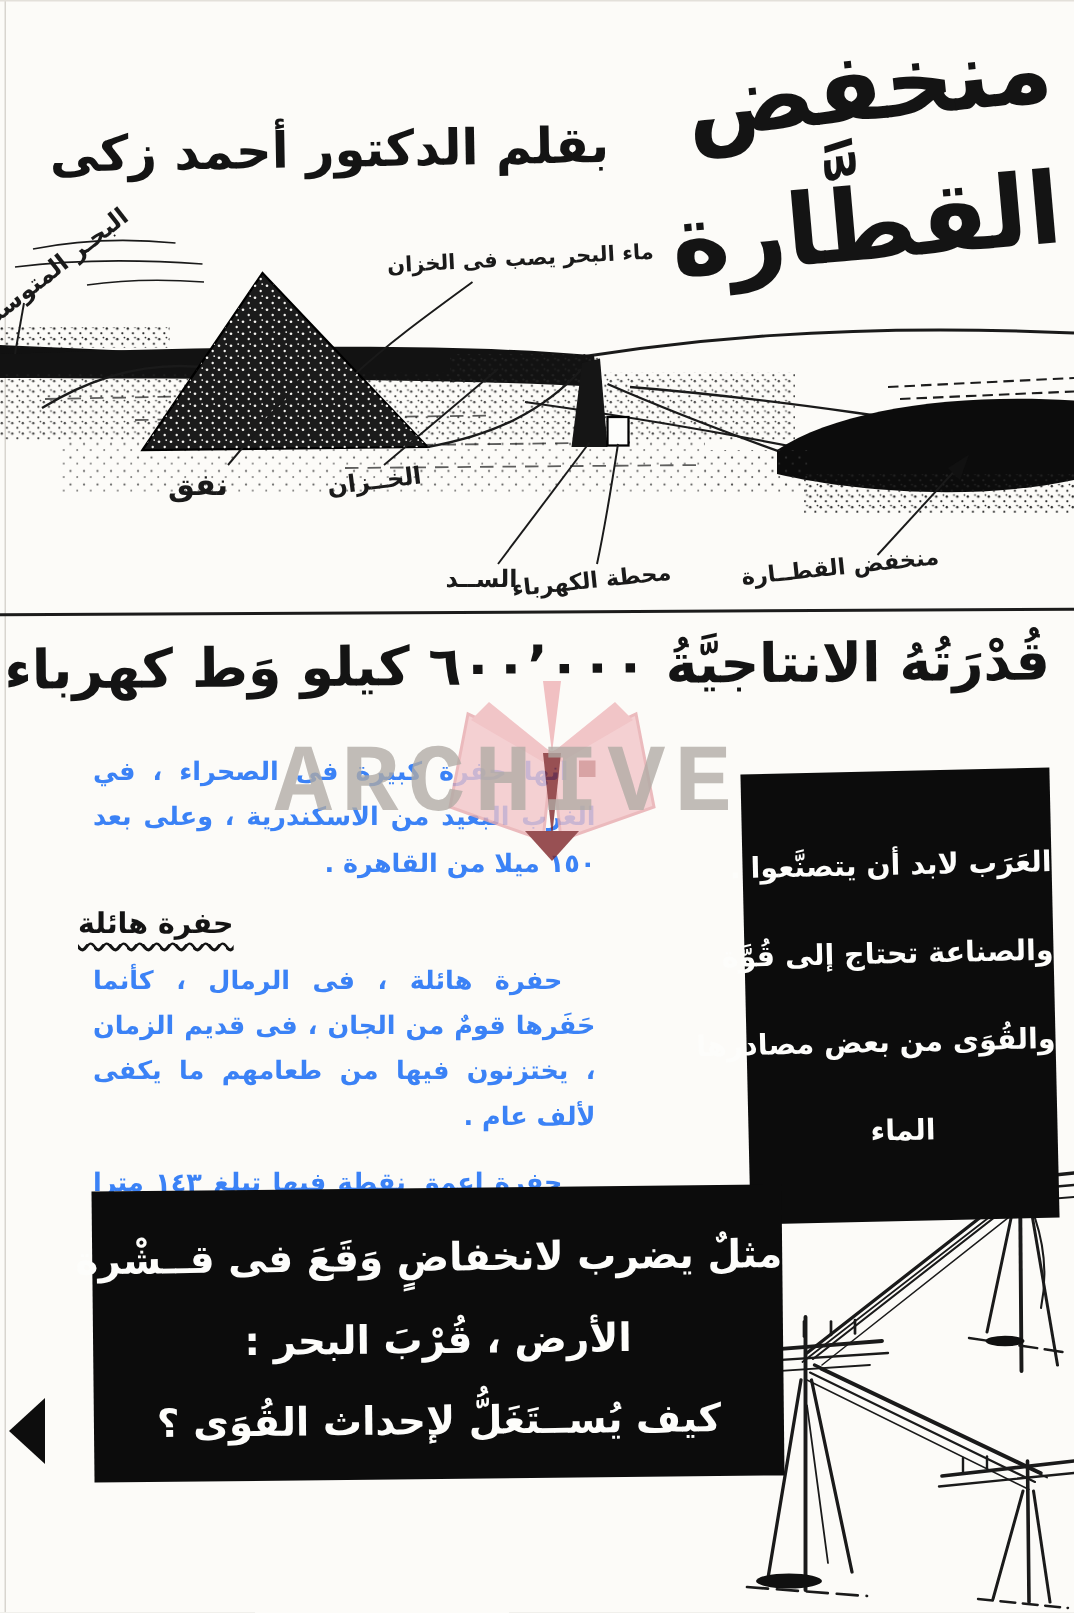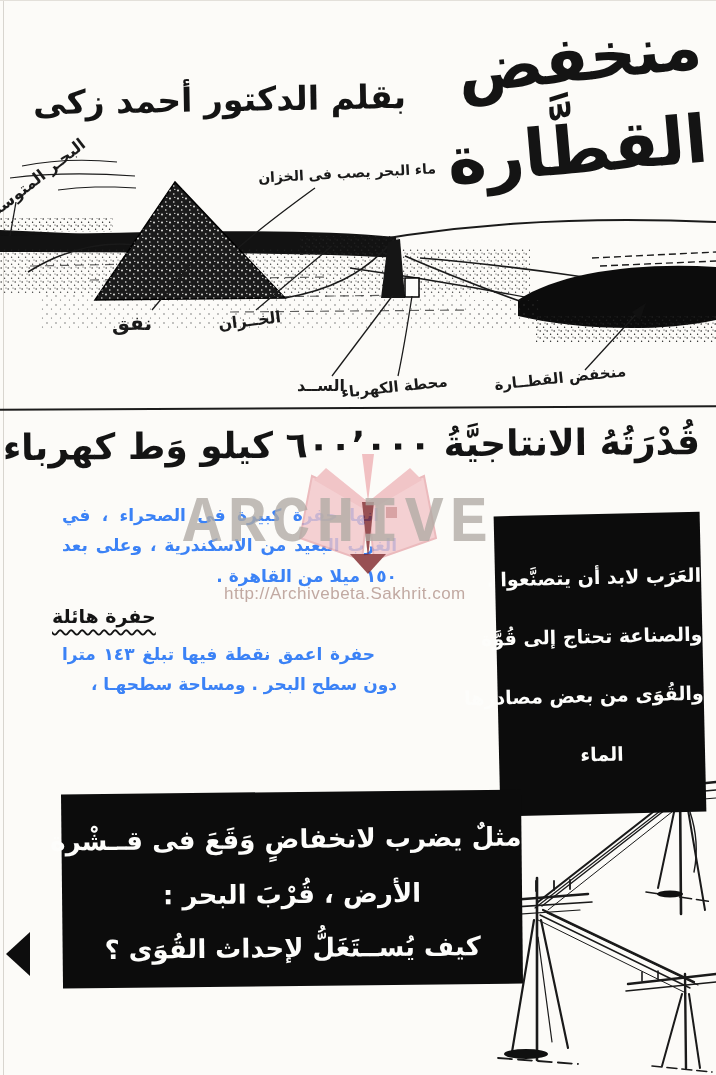--- a/index.html
+++ b/index.html
@@ -199,20 +199,21 @@
   <div class="diagram-label lbl-station">محطة الكهرباء</div>
   <div class="diagram-label lbl-depression">منخفض القطــارة</div>
 
   <div class="divider"></div>
 
   <div class="headline">قُدْرَتُهُ الانتاجيَّةُ ٦٠٠٬٠٠٠ كيلو وَط كهرباء</div>
 
   <div class="article">
     <p><span class="lead-bullet"></span><span>انها حفرة كبيرة فى الصحراء ، في الغرب البعيد من الاسكندرية ، وعلى بعد ١٥٠ ميلا من القاهرة .</span></p>
     <h3 class="section-heading"><span>حفرة هائلة</span></h3>
+    <p class="indent">حفرة هائلة ، فى الرمال ، كأنما حَفَرها قومٌ من الجان ، فى قديم الزمان ، يختزنون فيها من طعامهم ما يكفى لألف عام .</p>
     <p class="indent">حفرة اعمق نقطة فيها تبلغ ١٤٣ مترا دون سطح البحر . ومساحة سطحهـا ،</p>
   </div>
 
   <aside class="quote quote-right">
     <span class="line">العَرَب لابد أن يتصنَّعوا .</span>
     <span class="line">والصناعة تحتاج إلى قُوَّة</span>
     <span class="line">والقُوَى من بعض مصادرها</span>
     <span class="line">الماء</span>
   </aside>
 
@@ -282,15 +283,14 @@
     <svg class="wm-book" width="152" height="128" viewBox="0 0 152 128">
       <path d="M76,56 L20,30 L8,92 L70,114 Z" fill="#f3c5c8" stroke="#e7a9ad" stroke-width="2"></path>
       <path d="M76,56 L132,30 L144,92 L82,114 Z" fill="#f3c5c8" stroke="#e7a9ad" stroke-width="2"></path>
       <path d="M76,56 L34,22 L22,34 L70,62 Z" fill="#efb6ba"></path>
       <path d="M76,56 L118,22 L130,34 L82,62 Z" fill="#efb6ba"></path>
       <path d="M70,8 L82,8 L76,56 Z" fill="#eeb0b4"></path>
       <path d="M58,108 L94,108 L76,128 Z" fill="#7d2125"></path>
       <path d="M70,56 L82,56 L76,112 Z" fill="#7d2125"></path>
     </svg>
     <div class="wm-text">ARCHIVE</div>
-    <div class="wm-url">http://Archivebeta.Sakhrit.com</div>
   </div>
 </div>
 
 </body></html>

